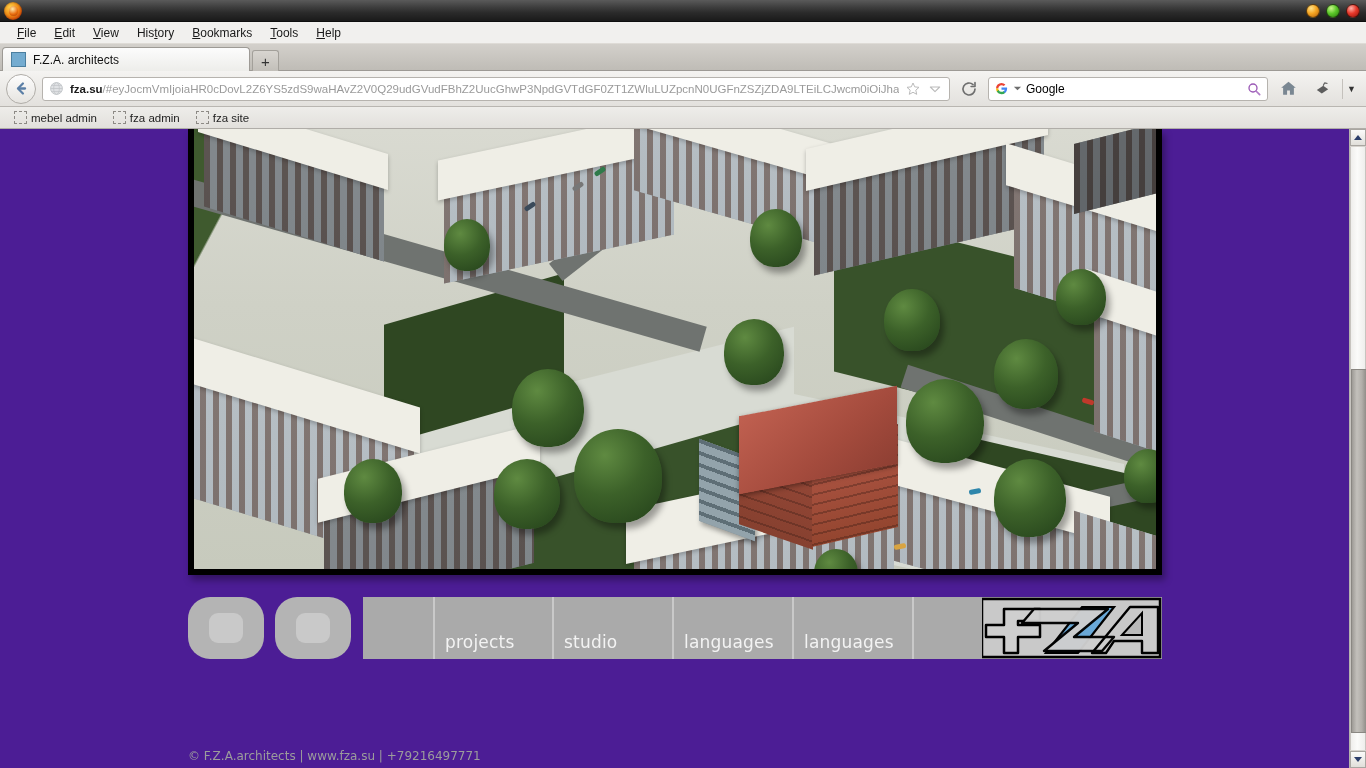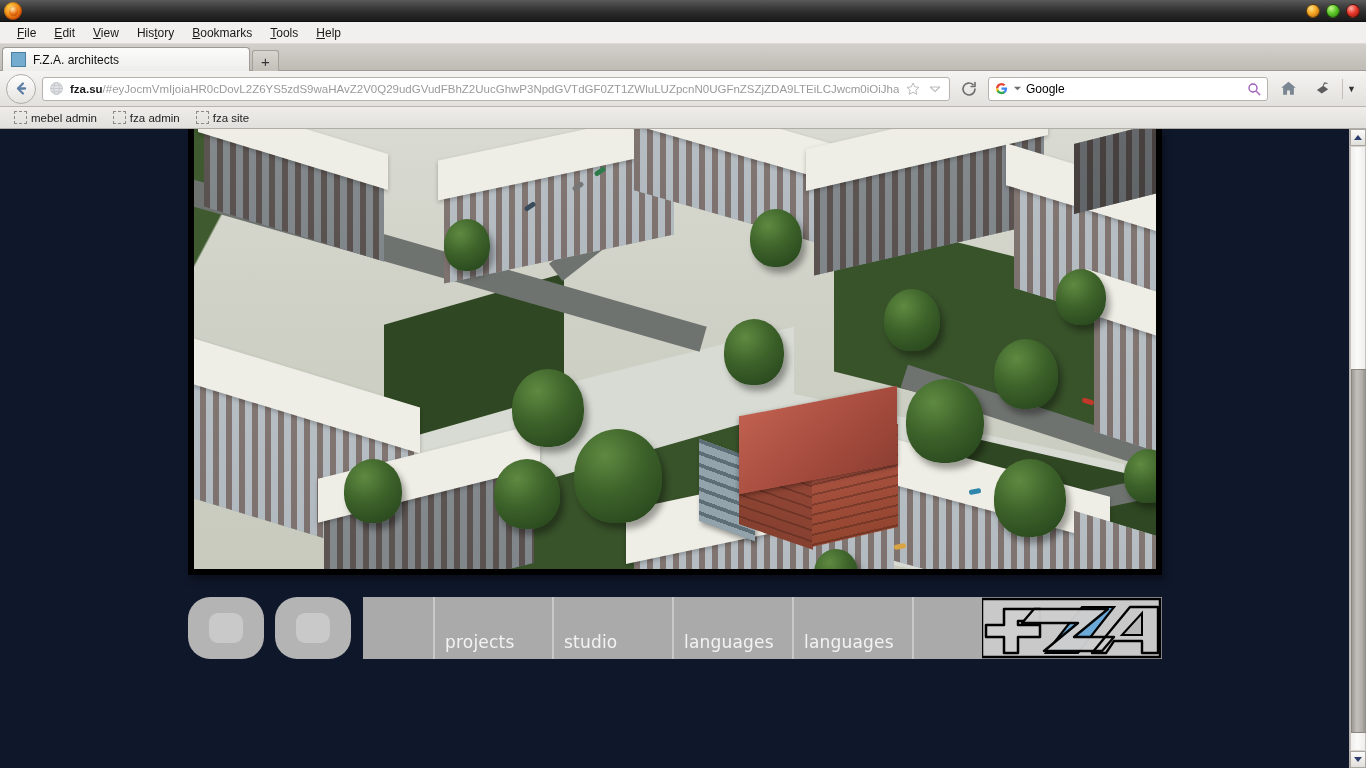--- a/index.html
+++ b/index.html
@@ -123,21 +123,21 @@
   .bmicon { width: 13px; height: 13px; border: 1px dashed #8d8a85; background: transparent; }
   .bmlabel { font-size: 11.5px; color: #1e1e1e; white-space: nowrap; }
 
   
   #viewport {
     position: absolute; left: 0; top: 129px; width: 1366px; height: 639px;
     background: #c9c9c9; overflow: hidden;
   }
   #page {
     position: absolute; left: 0; top: 0; width: 1350px; height: 639px;
-    background: #0f172a;
+    background: #4c1d95;
   }
 
   
   #hero {
     position: absolute; left: 188px; top: 0px; width: 974px; height: 446px;
     border: 6px solid #000; border-top: none;
     background: #000;
     box-shadow: 3px 5px 7px rgba(0,0,0,.35);
     overflow: hidden;
   }
@@ -515,20 +515,21 @@
         <path d="M64 56 L100 10 L132 10 L96 56 Z" fill="#6aa9d8" stroke="#000" stroke-width="2.2"></path>
 
         <path d="M40 26 H96 L62 54 H120 L132 40 H92 L126 12 H52 Z" fill="#cfcfcf" stroke="#000" stroke-width="2.4" stroke-linejoin="round" opacity="0.97"></path>
 
         <path d="M110 56 L148 10 L176 10 L176 56 L160 56 L160 44 L132 44 L124 56 Z" fill="none" stroke="#000" stroke-width="2.4" stroke-linejoin="round"></path>
         <path d="M140 38 L160 16 L160 38 Z" fill="#b9b9b9" stroke="#000" stroke-width="2"></path>
       </svg>
     </div>
   </div>
 
+  <div id="footer">© F.Z.A.architects  |  www.fza.su  |  +79216497771</div>
 
 </div>
 </div>
 
 <div id="vscroll">
   <div class="sbtn" id="sb-up">
     <div class="caret up"></div>
   </div>
   <div id="sb-track">
     <div id="sb-thumb"></div>

